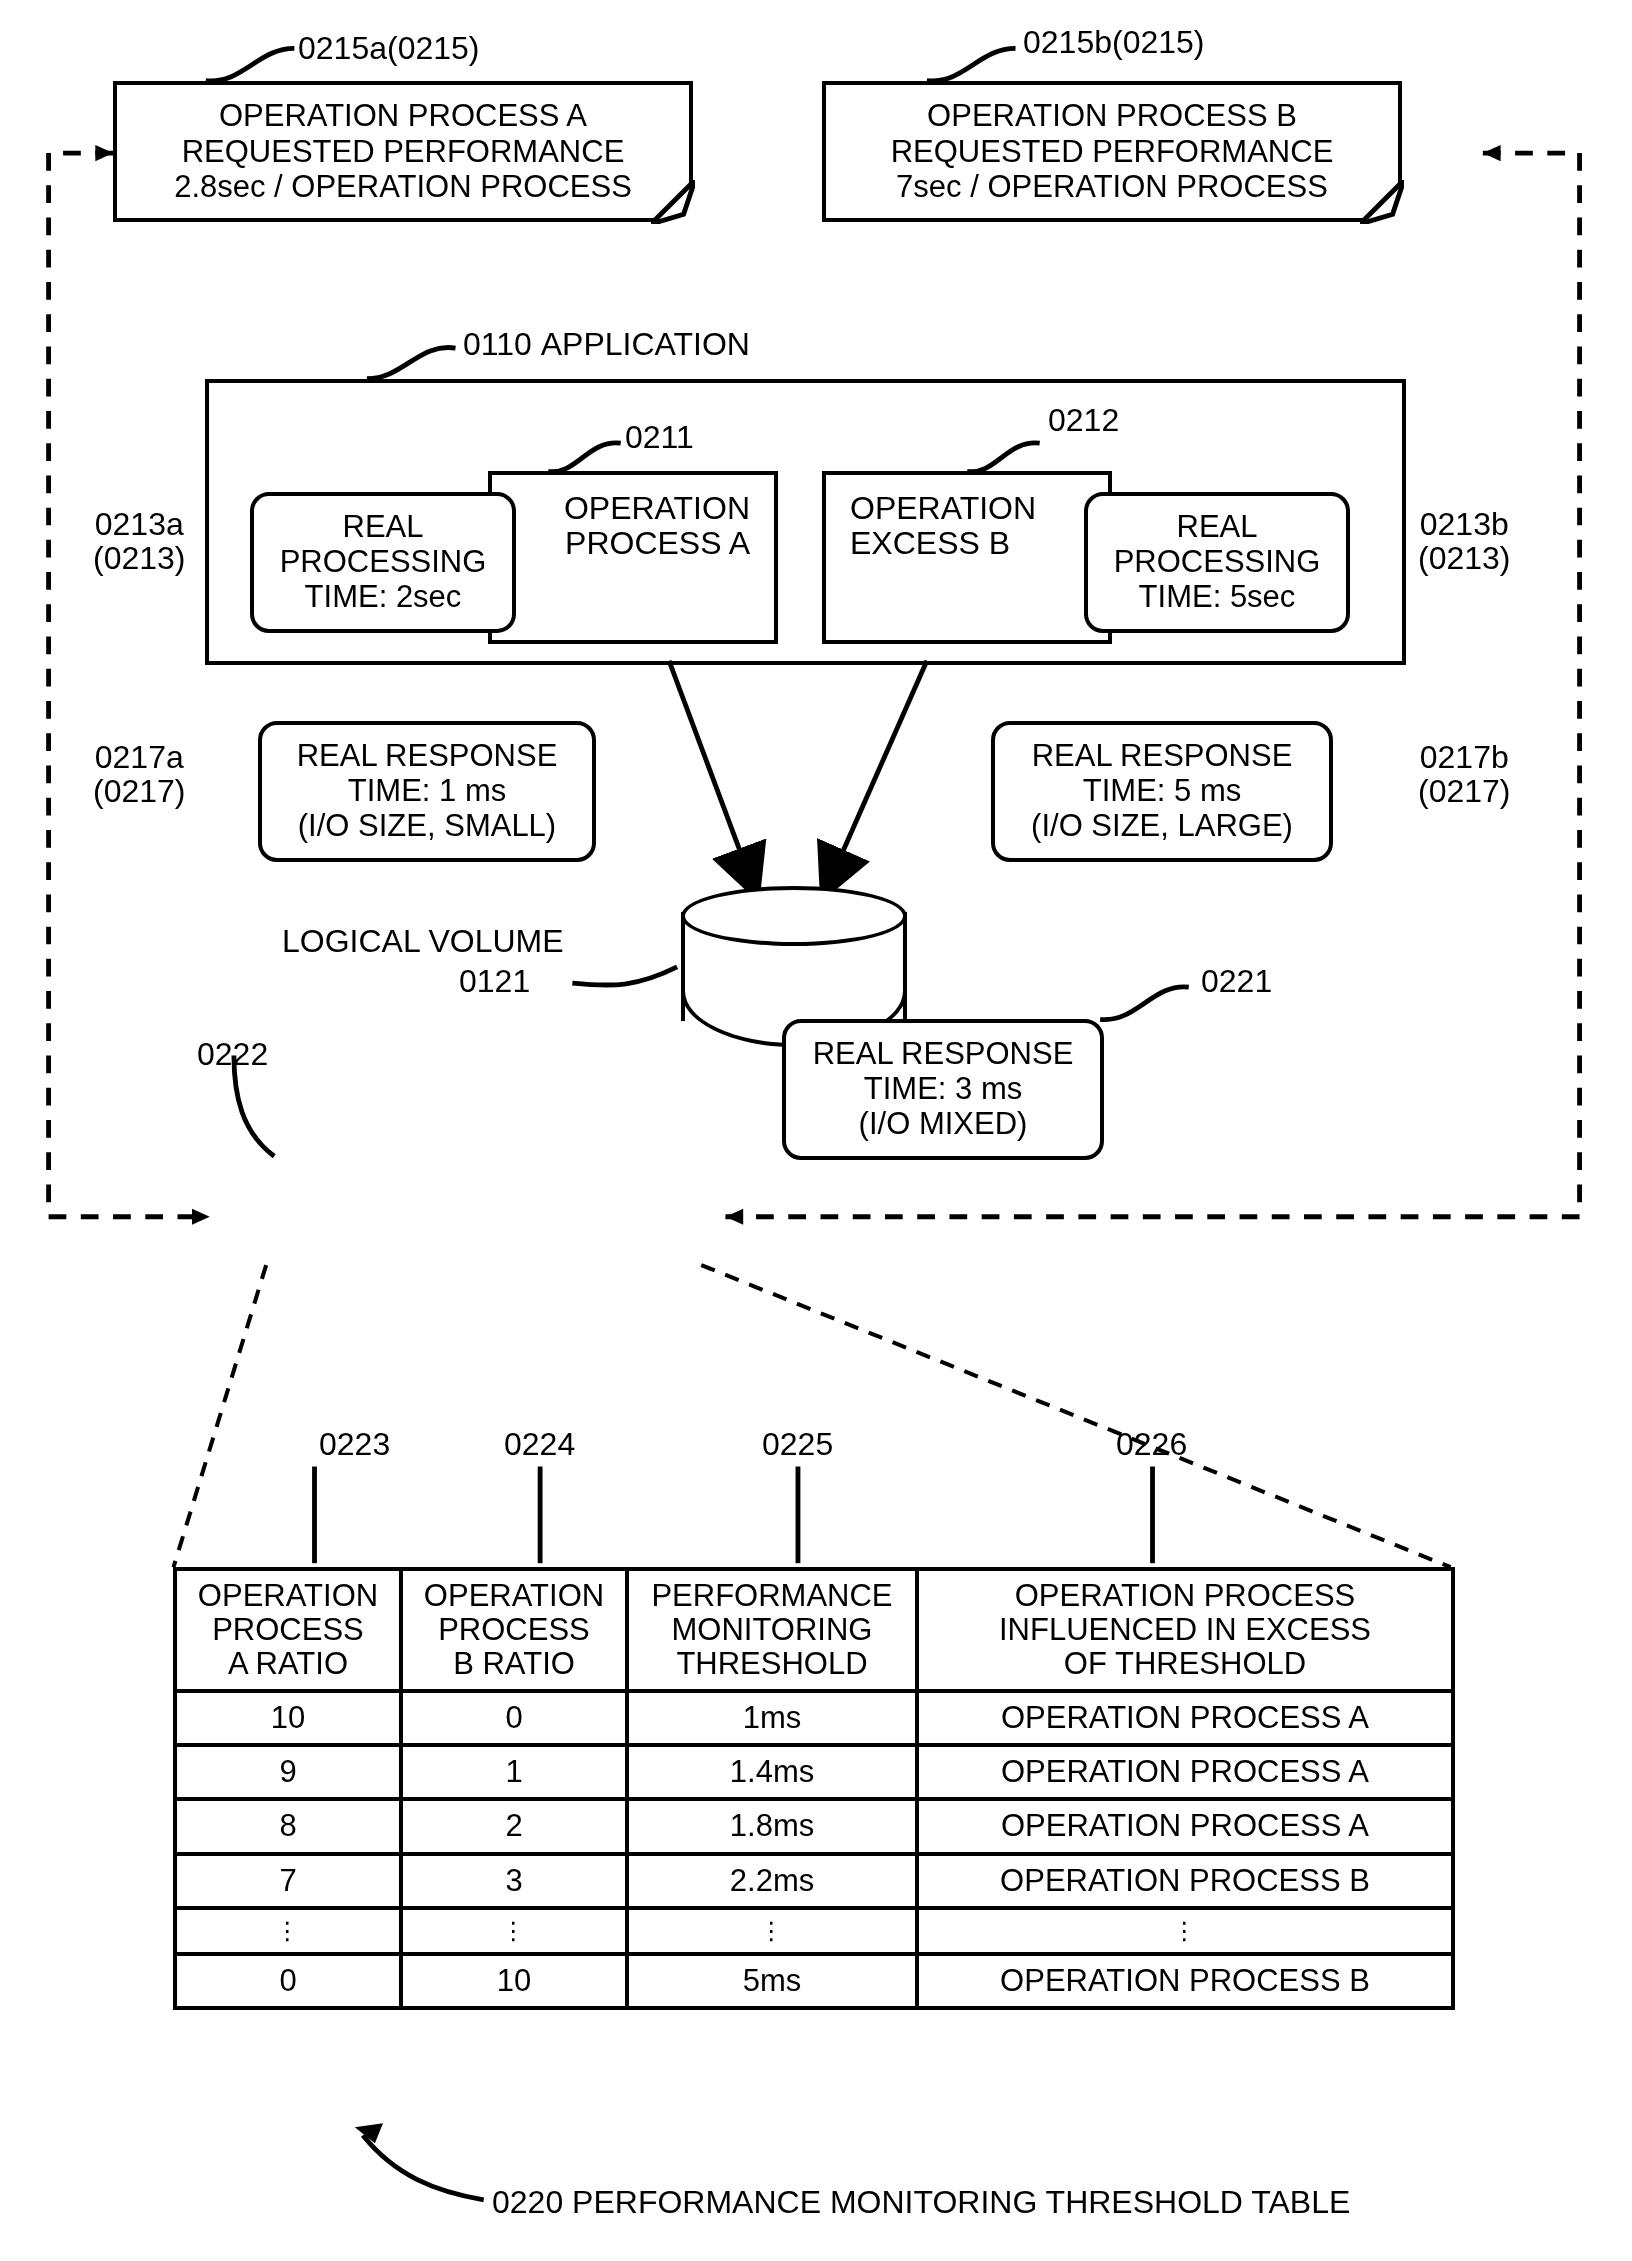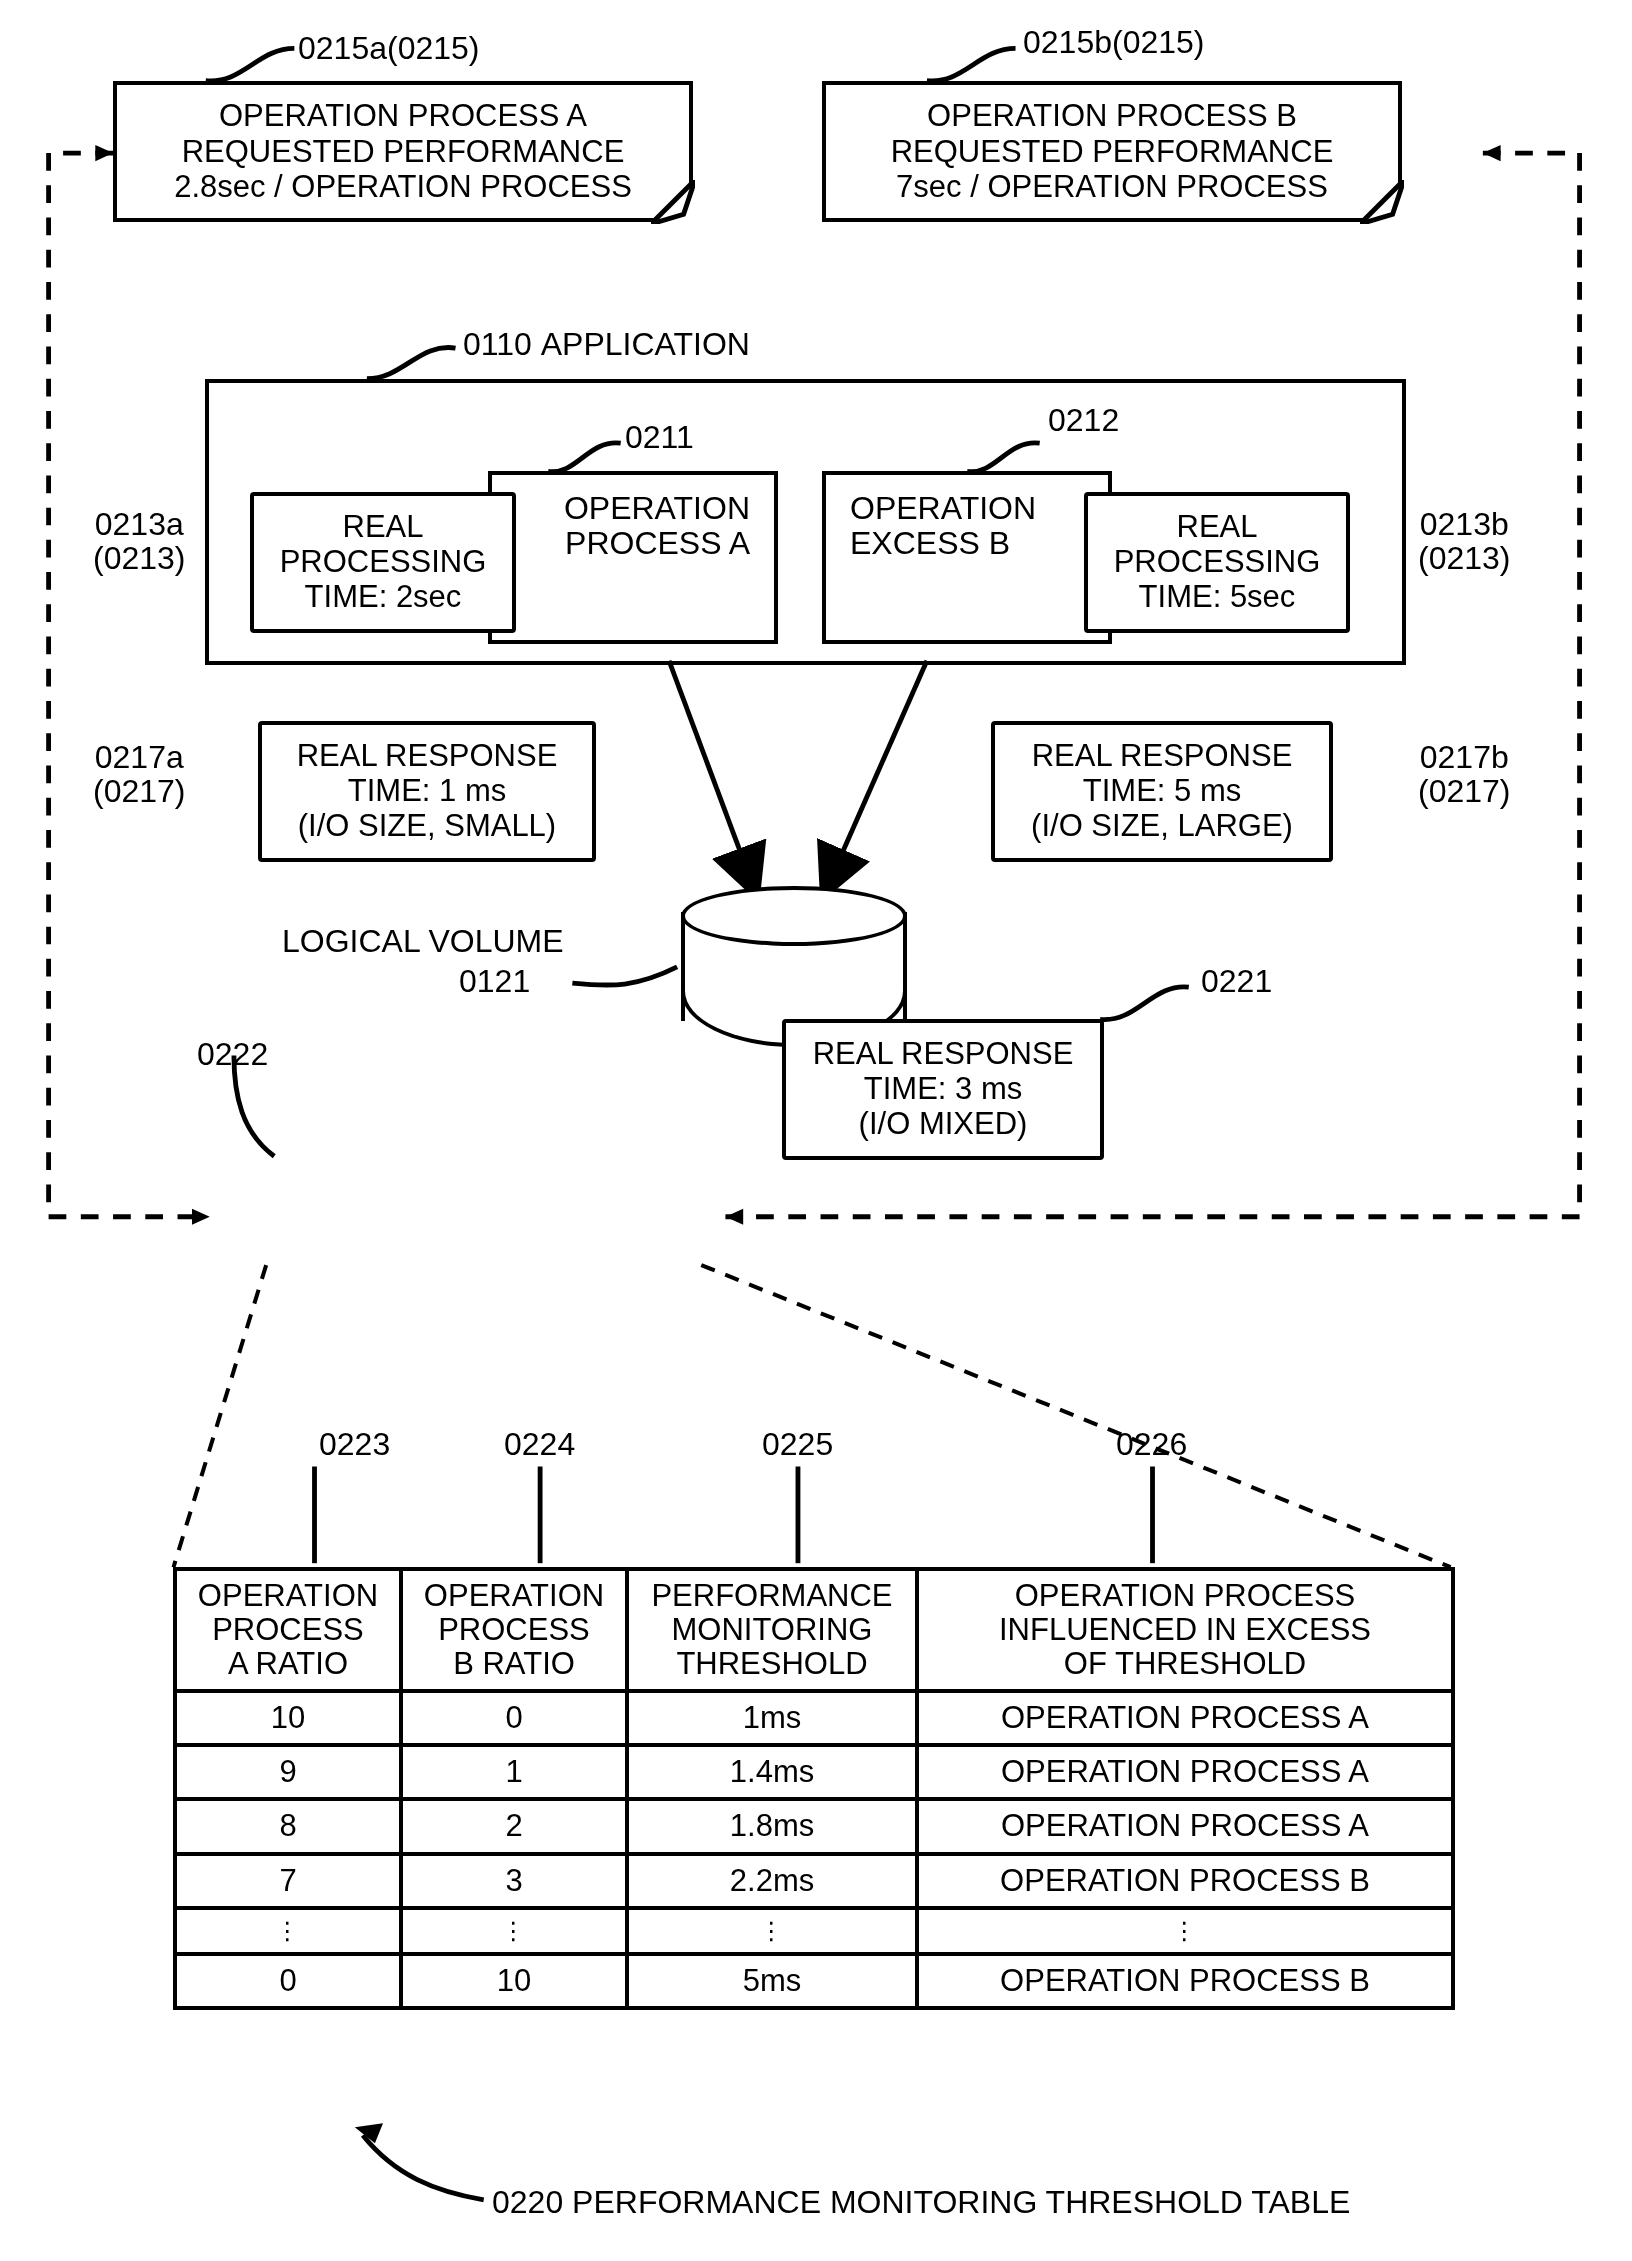--- a/index.html
+++ b/index.html
@@ -35,21 +35,21 @@
     display: flex;
     flex-direction: column;
     justify-content: center;
     align-items: center;
   }
   .note-wrap { position: absolute; }
 
   
   .rbox {
     border: 4.8px solid #000;
-    border-radius: 4px;
+    border-radius: 19px;
     background: #fff;
     box-sizing: border-box;
     display: flex;
     flex-direction: column;
     justify-content: center;
     align-items: center;
     text-align: center;
     font-size: 31px;
     line-height: 1.12;
     padding: 6.4px 11.3px;

